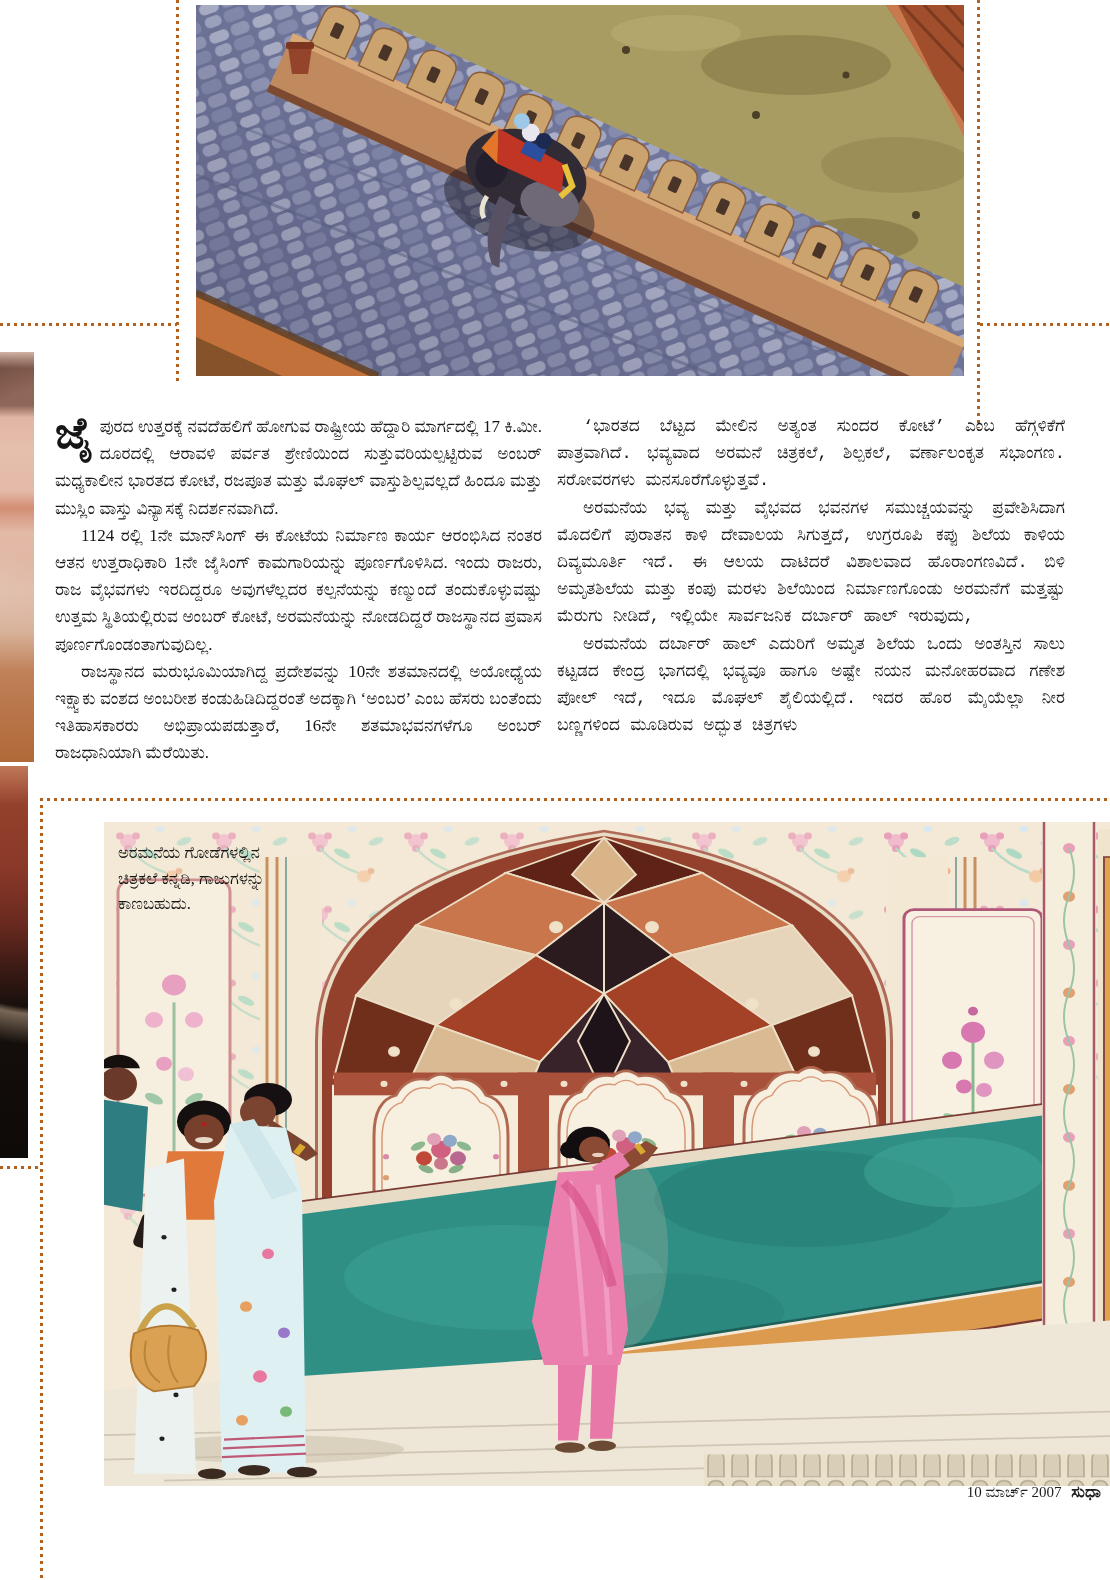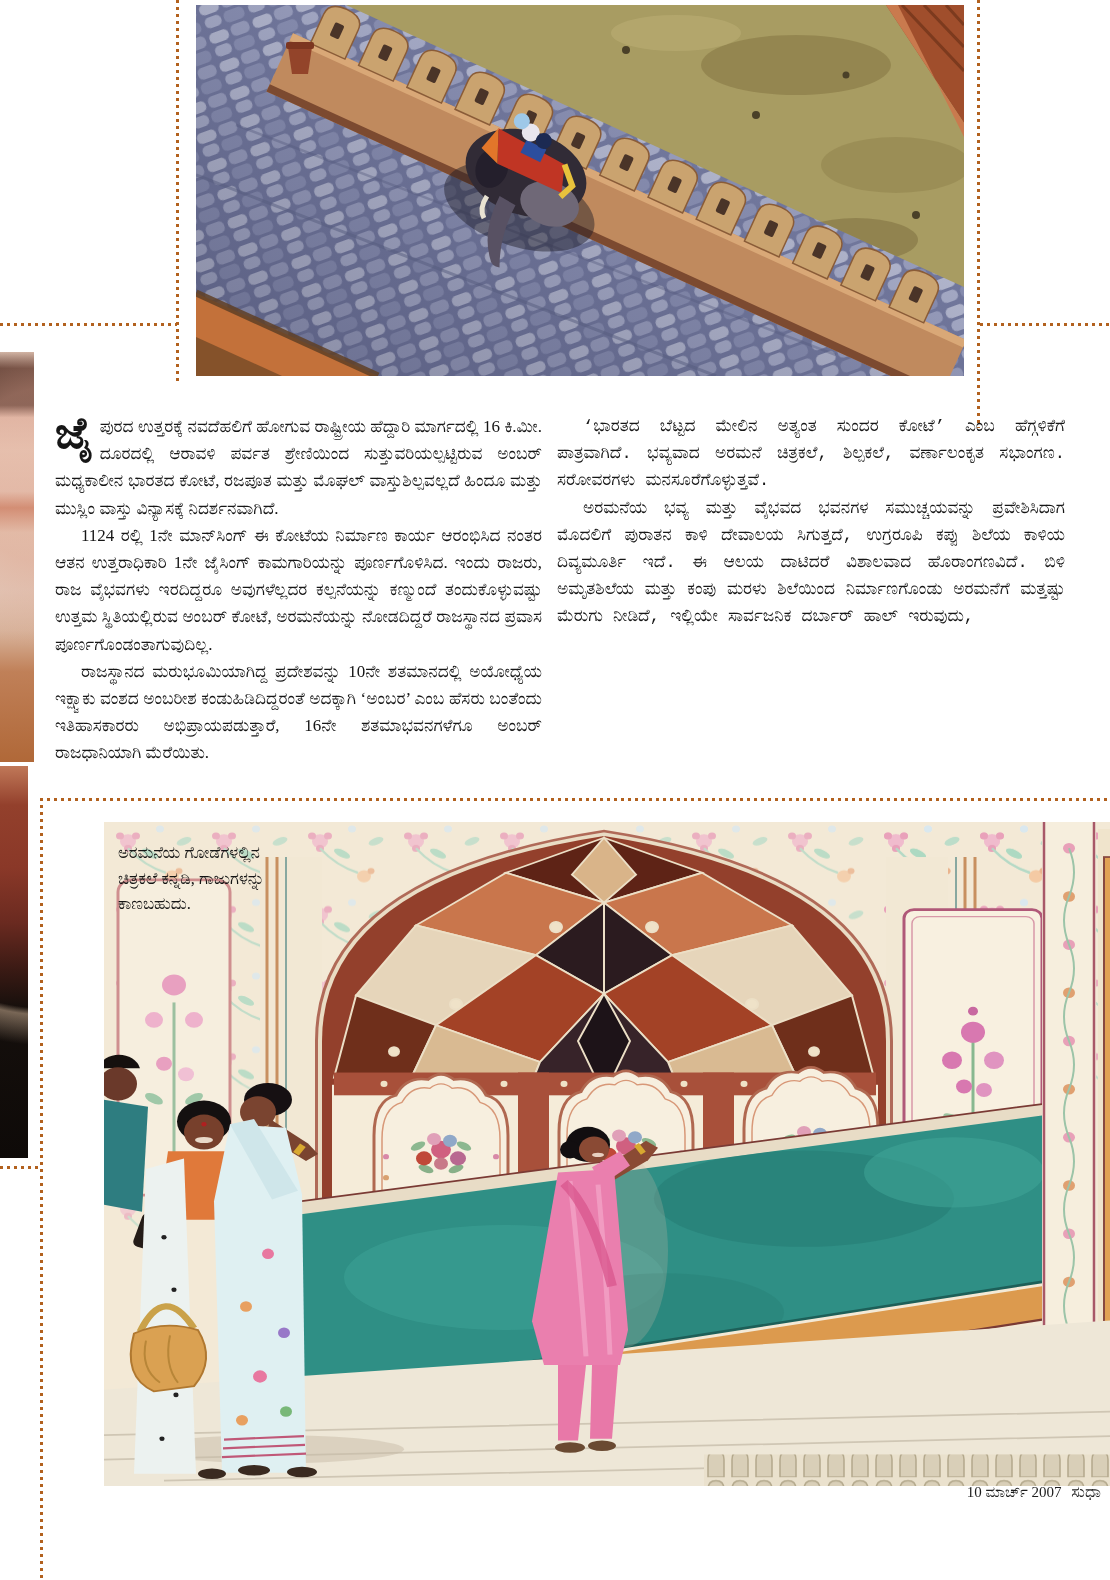--- a/index.html
+++ b/index.html
@@ -43,21 +43,21 @@
   }
   
   .caption{
     position:absolute;left:14px;top:18px;width:230px;
     font-size:16.5px;line-height:1.55;color:#141414;white-space:pre-line;
   }
   .folio{
     position:absolute;left:815px;top:656px;width:215px;text-align:right;
     font-size:15px;color:#1d1d1d;white-space:nowrap;
   }
-  .folio .mag{font-weight:normal;font-size:16px;margin-left:6px;}
+  .folio .mag{font-weight:bold;font-size:16px;margin-left:6px;}
   .folio .pagenum{font-family:"Liberation Sans","DejaVu Sans",sans-serif;font-weight:bold;font-size:21px;margin-left:6px;}
 </style>
 </head>
 <body>
 
 <div class="page">
 
   <div class="dot-v" style="left:176px;top:0;height:382px;"></div>
   <div class="dot-h" style="left:0;top:323px;width:177px;"></div>
   <div class="dot-v" style="left:977px;top:0;height:428px;"></div>
@@ -154,27 +154,28 @@
         <path d="M34,-20 L48,-2 L40,12" stroke="#e8c23c" stroke-width="6" fill="none"></path>
         <rect x="-14" y="-30" width="22" height="14" fill="#2c4e9e" transform="rotate(8)"></rect>
         <circle cx="-8" cy="-40" r="9" fill="#e8e6ee"></circle>
         <circle cx="-20" cy="-48" r="8" fill="#9ec8e8"></circle>
         <circle cx="7" cy="-36" r="8" fill="#1c2a52"></circle>
       </g>
     </svg>
   </figure>
 
   <div class="col col-left">
-    <p class="para"><span class="dropcap">ಜೈ</span><span>ಪುರದ ಉತ್ತರಕ್ಕೆ ನವದೆಹಲಿಗೆ ಹೋಗುವ ರಾಷ್ಟ್ರೀಯ ಹೆದ್ದಾರಿ ಮಾರ್ಗದಲ್ಲಿ 16 ಕಿ.ಮೀ. ದೂರದಲ್ಲಿ ಆರಾವಳಿ ಪರ್ವತ ಶ್ರೇಣಿಯಿಂದ ಸುತ್ತುವರಿಯಲ್ಪಟ್ಟಿರುವ ಅಂಬರ್ ಮಧ್ಯಕಾಲೀನ ಭಾರತದ ಕೋಟೆ, ರಜಪೂತ ಮತ್ತು ಮೊಘಲ್ ವಾಸ್ತುಶಿಲ್ಪವಲ್ಲದೆ ಹಿಂದೂ ಮತ್ತು ಮುಸ್ಲಿಂ ವಾಸ್ತು ವಿನ್ಯಾಸಕ್ಕೆ ನಿದರ್ಶನವಾಗಿದೆ.</span></p>
+    <p class="para"><span class="dropcap">ಜೈ</span><span>ಪುರದ ಉತ್ತರಕ್ಕೆ ನವದೆಹಲಿಗೆ ಹೋಗುವ ರಾಷ್ಟ್ರೀಯ ಹೆದ್ದಾರಿ ಮಾರ್ಗದಲ್ಲಿ 17 ಕಿ.ಮೀ. ದೂರದಲ್ಲಿ ಆರಾವಳಿ ಪರ್ವತ ಶ್ರೇಣಿಯಿಂದ ಸುತ್ತುವರಿಯಲ್ಪಟ್ಟಿರುವ ಅಂಬರ್ ಮಧ್ಯಕಾಲೀನ ಭಾರತದ ಕೋಟೆ, ರಜಪೂತ ಮತ್ತು ಮೊಘಲ್ ವಾಸ್ತುಶಿಲ್ಪವಲ್ಲದೆ ಹಿಂದೂ ಮತ್ತು ಮುಸ್ಲಿಂ ವಾಸ್ತು ವಿನ್ಯಾಸಕ್ಕೆ ನಿದರ್ಶನವಾಗಿದೆ.</span></p>
     <p class="para indent">1124 ರಲ್ಲಿ 1ನೇ ಮಾನ್‌ಸಿಂಗ್ ಈ ಕೋಟೆಯ ನಿರ್ಮಾಣ ಕಾರ್ಯ ಆರಂಭಿಸಿದ ನಂತರ ಆತನ ಉತ್ತರಾಧಿಕಾರಿ 1ನೇ ಜೈಸಿಂಗ್ ಕಾಮಗಾರಿಯನ್ನು ಪೂರ್ಣಗೊಳಿಸಿದ. ಇಂದು ರಾಜರು, ರಾಜ ವೈಭವಗಳು ಇರದಿದ್ದರೂ ಅವುಗಳೆಲ್ಲದರ ಕಲ್ಪನೆಯನ್ನು ಕಣ್ಮುಂದೆ ತಂದುಕೊಳ್ಳುವಷ್ಟು ಉತ್ತಮ ಸ್ಥಿತಿಯಲ್ಲಿರುವ ಅಂಬರ್ ಕೋಟೆ, ಅರಮನೆಯನ್ನು ನೋಡದಿದ್ದರೆ ರಾಜಸ್ಥಾನದ ಪ್ರವಾಸ ಪೂರ್ಣಗೊಂಡಂತಾಗುವುದಿಲ್ಲ.</p>
     <p class="para indent">ರಾಜಸ್ಥಾನದ ಮರುಭೂಮಿಯಾಗಿದ್ದ ಪ್ರದೇಶವನ್ನು 10ನೇ ಶತಮಾನದಲ್ಲಿ ಅಯೋಧ್ಯೆಯ ಇಕ್ಷ್ವಾಕು ವಂಶದ ಅಂಬರೀಶ ಕಂಡುಹಿಡಿದಿದ್ದರಂತೆ ಅದಕ್ಕಾಗಿ ‘ಅಂಬರ’ ಎಂಬ ಹೆಸರು ಬಂತೆಂದು ಇತಿಹಾಸಕಾರರು ಅಭಿಪ್ರಾಯಪಡುತ್ತಾರೆ, 16ನೇ ಶತಮಾಭವನಗಳೆಗೂ ಅಂಬರ್ ರಾಜಧಾನಿಯಾಗಿ ಮೆರೆಯಿತು.</p>
   </div>
   <div class="col col-right">
     <p class="para indent">‘ಭಾರತದ ಬೆಟ್ಟದ ಮೇಲಿನ ಅತ್ಯಂತ ಸುಂದರ ಕೋಟೆ’ ಎಂಬ ಹೆಗ್ಗಳಿಕೆಗೆ ಪಾತ್ರವಾಗಿದೆ. ಭವ್ಯವಾದ ಅರಮನೆ ಚಿತ್ರಕಲೆ, ಶಿಲ್ಪಕಲೆ, ವರ್ಣಾಲಂಕೃತ ಸಭಾಂಗಣ. ಸರೋವರಗಳು ಮನಸೂರೆಗೊಳ್ಳುತ್ತವೆ.</p>
     <p class="para indent">ಅರಮನೆಯ ಭವ್ಯ ಮತ್ತು ವೈಭವದ ಭವನಗಳ ಸಮುಚ್ಚಯವನ್ನು ಪ್ರವೇಶಿಸಿದಾಗ ಮೊದಲಿಗೆ ಪುರಾತನ ಕಾಳಿ ದೇವಾಲಯ ಸಿಗುತ್ತದೆ, ಉಗ್ರರೂಪಿ ಕಪ್ಪು ಶಿಲೆಯ ಕಾಳಿಯ ದಿವ್ಯಮೂರ್ತಿ ಇದೆ. ಈ ಆಲಯ ದಾಟಿದರೆ ವಿಶಾಲವಾದ ಹೊರಾಂಗಣವಿದೆ. ಬಿಳಿ ಅಮೃತಶಿಲೆಯ ಮತ್ತು ಕಂಪು ಮರಳು ಶಿಲೆಯಿಂದ ನಿರ್ಮಾಣಗೊಂಡು ಅರಮನೆಗೆ ಮತ್ತಷ್ಟು ಮೆರುಗು ನೀಡಿದೆ, ಇಲ್ಲಿಯೇ ಸಾರ್ವಜನಿಕ ದರ್ಬಾರ್ ಹಾಲ್ ಇರುವುದು,</p>
+    <p class="para indent">ಅರಮನೆಯ ದರ್ಬಾರ್ ಹಾಲ್ ಎದುರಿಗೆ ಅಮೃತ ಶಿಲೆಯ ಒಂದು ಅಂತಸ್ತಿನ ಸಾಲು ಕಟ್ಟಡದ ಕೇಂದ್ರ ಭಾಗದಲ್ಲಿ ಭವ್ಯವೂ ಹಾಗೂ ಅಷ್ಟೇ ನಯನ ಮನೋಹರವಾದ ಗಣೇಶ ಪೋಲ್ ಇದೆ, ಇದೂ ಮೊಘಲ್ ಶೈಲಿಯಲ್ಲಿದೆ. ಇದರ ಹೊರ ಮೈಯೆಲ್ಲಾ ನೀರ ಬಣ್ಣಗಳಿಂದ ಮೂಡಿರುವ ಅದ್ಭುತ ಚಿತ್ರಗಳು</p>
   </div>
 
   <figure class="bottom-photo">
     <svg viewBox="0 0 1044 758" preserveAspectRatio="none">
       <defs>
         <pattern id="wp" width="96" height="84" patternUnits="userSpaceOnUse">
           <g opacity="0.75">
             <circle cx="24" cy="22" r="8" fill="#f0b8cc"></circle>
               <circle cx="16" cy="16" r="4" fill="#e89cb8"></circle>
             <circle cx="32" cy="16" r="4" fill="#e89cb8"></circle>

